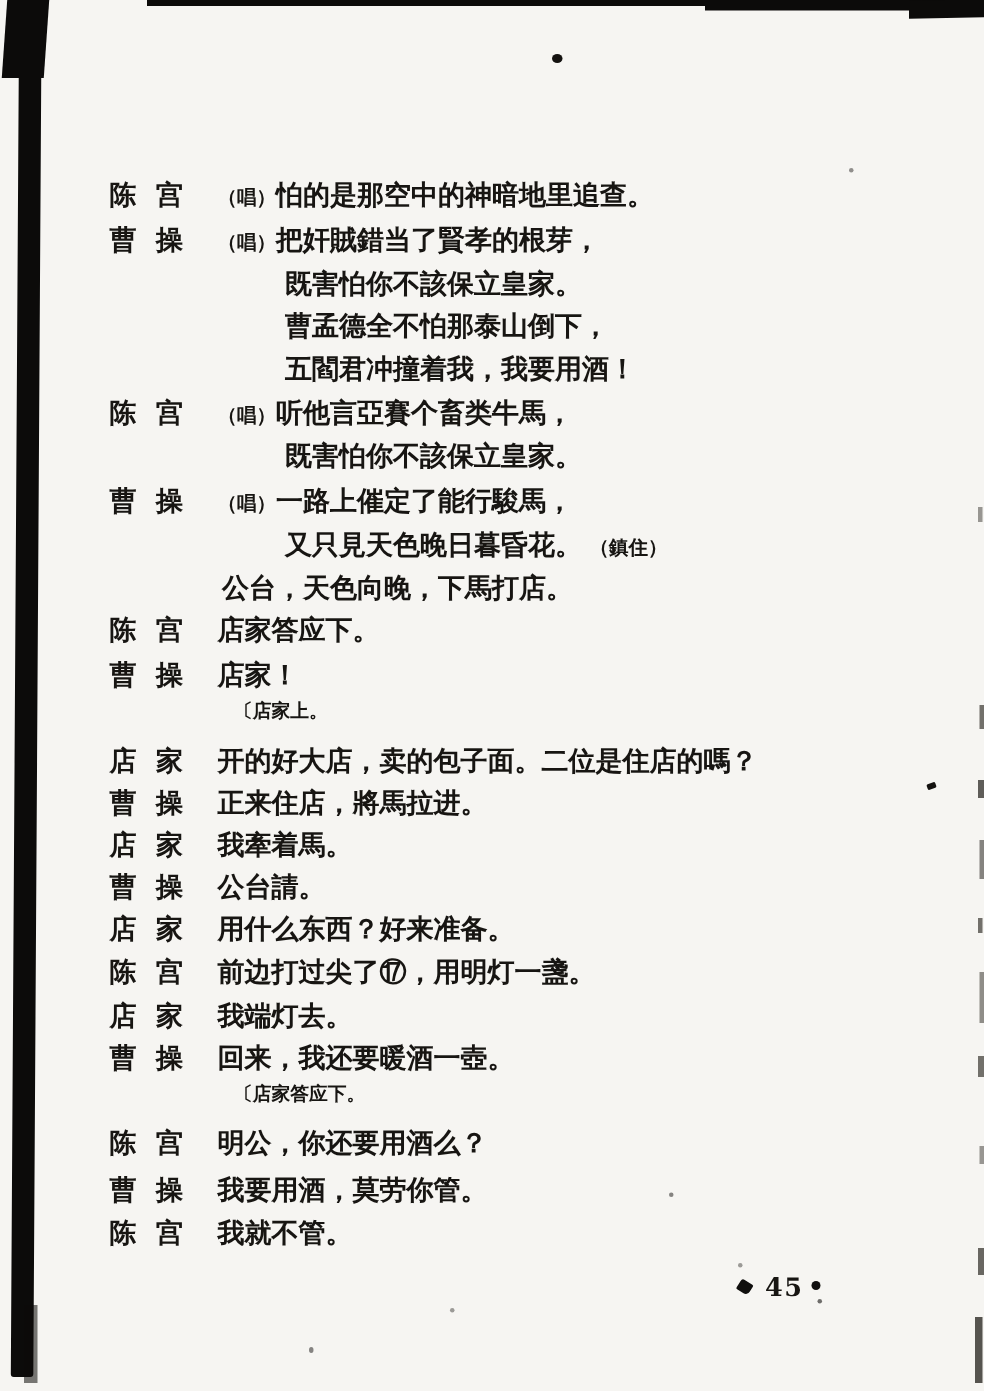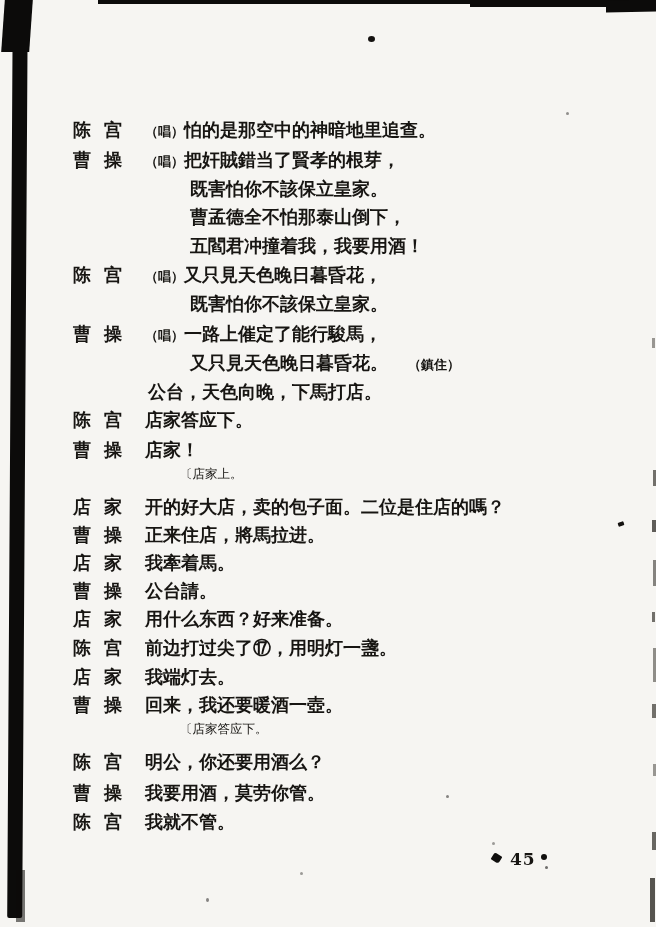--- a/index.html
+++ b/index.html
@@ -20,23 +20,23 @@
   .top-line3{left:606px;top:0;width:50px;height:12px;transform:skewY(-1deg);}
   .speck{position:absolute;background:#141210;border-radius:50%;}
   .edge{position:absolute;background:#3a3732;}
   
   .line{position:absolute;left:73px;height:26px;white-space:nowrap;font-size:18px;}
   .speaker{position:absolute;left:0;top:0;letter-spacing:13px;font-weight:bold;}
   .dialogue{position:absolute;top:0;font-weight:bold;}
   .line.speech .dialogue,.line.sung .dialogue{left:72px;}
   .line.lyric .dialogue{left:117px;}
   .line.speechcont .dialogue{left:75px;}
-  .line.stage .dialogue{left:83px;font-size:12.5px;top:5px;font-weight:normal;margin-left:24px;}
+  .line.stage .dialogue{left:83px;font-size:12.5px;top:5px;font-weight:bold;}
   .cue{font-size:13px;font-weight:bold;}
-  .note{font-size:13px;margin-left:20px;font-weight:bold;text-align:center;}
+  .note{font-size:13px;margin-left:5px;font-weight:bold;text-align:center;}
   
   .pagenum{position:absolute;top:849px;left:486px;height:20px;}
   .pn-blob{position:absolute;left:6px;top:5px;width:9px;height:8px;background:#100f0e;transform:rotate(32deg);border-radius:2px 1px 3px 1px;}
   .pn-text{position:absolute;left:24px;top:0;font-size:17px;font-weight:bold;letter-spacing:1px;}
   .pn-dot{position:absolute;left:55px;top:5px;width:6px;height:6px;background:#100f0e;border-radius:50%;}
   
   .watermark{position:absolute;left:503px;top:897px;font-family:"DejaVu Sans","Liberation Sans",sans-serif;font-size:14px;white-space:nowrap;}
   .wm-name{font-weight:500;}
   .wm-url{font-weight:bold;margin-left:5px;}
 </style>
@@ -82,21 +82,21 @@
     <span class="dialogue"><span class="text">既害怕你不該保立皇家。</span></span>
   </div>
   <div class="line lyric" style="top:205px">
     <span class="dialogue"><span class="text">曹孟德全不怕那泰山倒下，</span></span>
   </div>
   <div class="line lyric" style="top:234px">
     <span class="dialogue"><span class="text">五閻君冲撞着我，我要用酒！</span></span>
   </div>
   <div class="line sung" style="top:263px">
     <span class="speaker">陈宫</span>
-    <span class="dialogue"><span class="cue">（唱）</span><span class="text">又只見天色晚日暮昏花，</span></span>
+    <span class="dialogue"><span class="cue">（唱）</span><span class="text">听他言亞賽个畜类牛馬，</span></span>
   </div>
   <div class="line lyric" style="top:292px">
     <span class="dialogue"><span class="text">既害怕你不該保立皇家。</span></span>
   </div>
   <div class="line sung" style="top:322px">
     <span class="speaker">曹操</span>
     <span class="dialogue"><span class="cue">（唱）</span><span class="text">一路上催定了能行駿馬，</span></span>
   </div>
   <div class="line lyric" style="top:351px">
     <span class="dialogue"><span class="text">又只見天色晚日暮昏花。</span><span class="note">（鎮住）</span></span>

